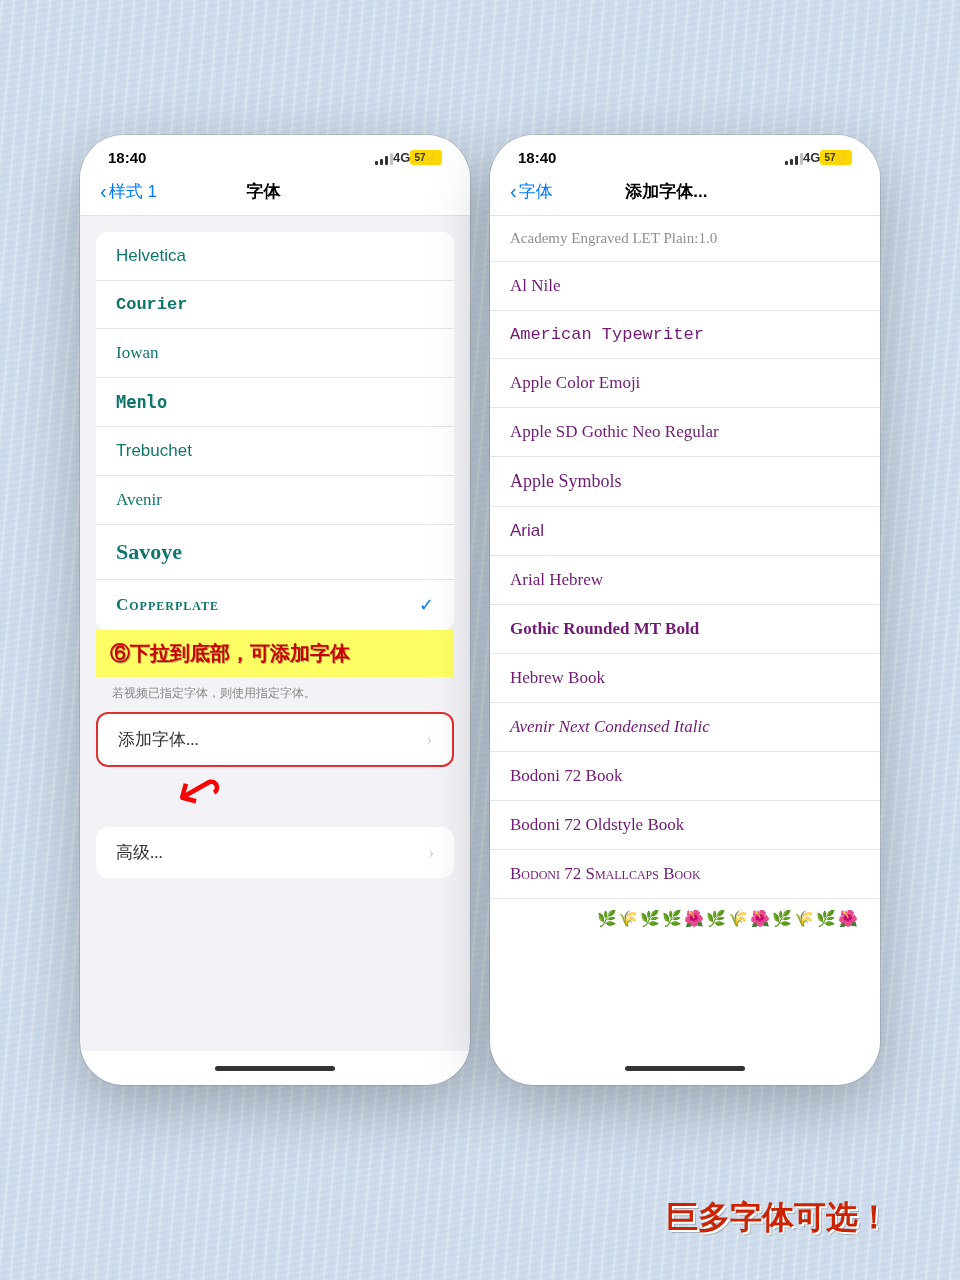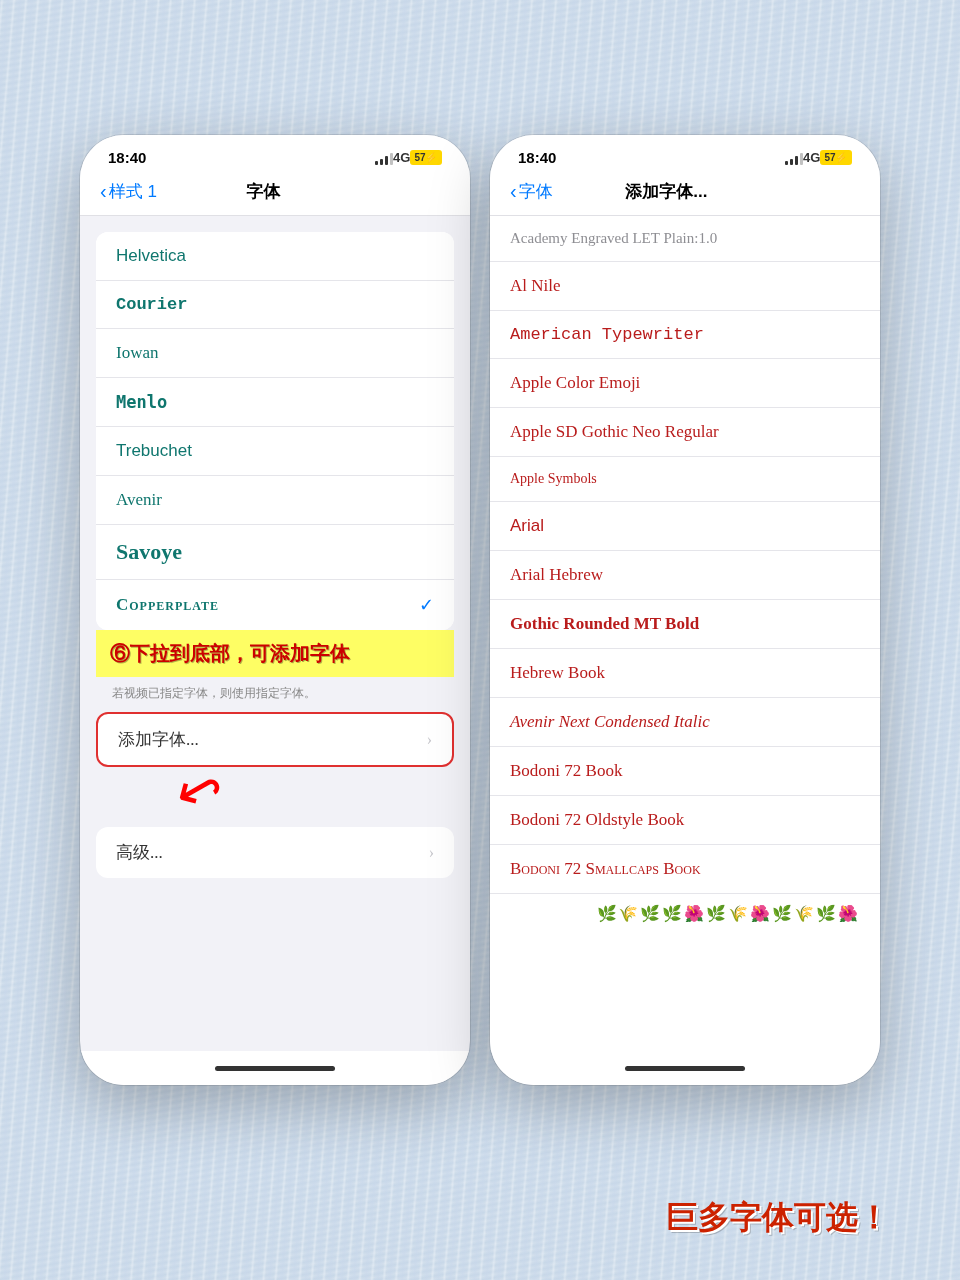--- a/index.html
+++ b/index.html
@@ -237,21 +237,21 @@
       align-items: center;
       background: white;
     }
 
     .right-font-item:last-child {
       border-bottom: none;
     }
 
     .right-font-name {
       font-size: 17px;
-      color: #b91c1c;
+      color: #701a75;
     }
 
     .right-font-name.grayed {
       color: #8e8e93;
     }
 
     .right-font-name.bold {
       font-weight: 700;
     }
 
@@ -417,21 +417,21 @@
 
         <div class="right-font-item">
           <span class="right-font-name">Apple Color Emoji</span>
         </div>
 
         <div class="right-font-item">
           <span class="right-font-name">Apple SD Gothic Neo Regular</span>
         </div>
 
         <div class="right-font-item">
-          <span class="right-font-name" style="font-size:14px;">Apple  Symbols</span>
+          <span class="right-font-name" style="font-size:18px;">Apple  Symbols</span>
         </div>
 
         <div class="right-font-item">
           <span class="right-font-name" style="font-family:Arial,sans-serif;">Arial</span>
         </div>
 
         <div class="right-font-item">
           <span class="right-font-name">Arial Hebrew</span>
         </div>
 

